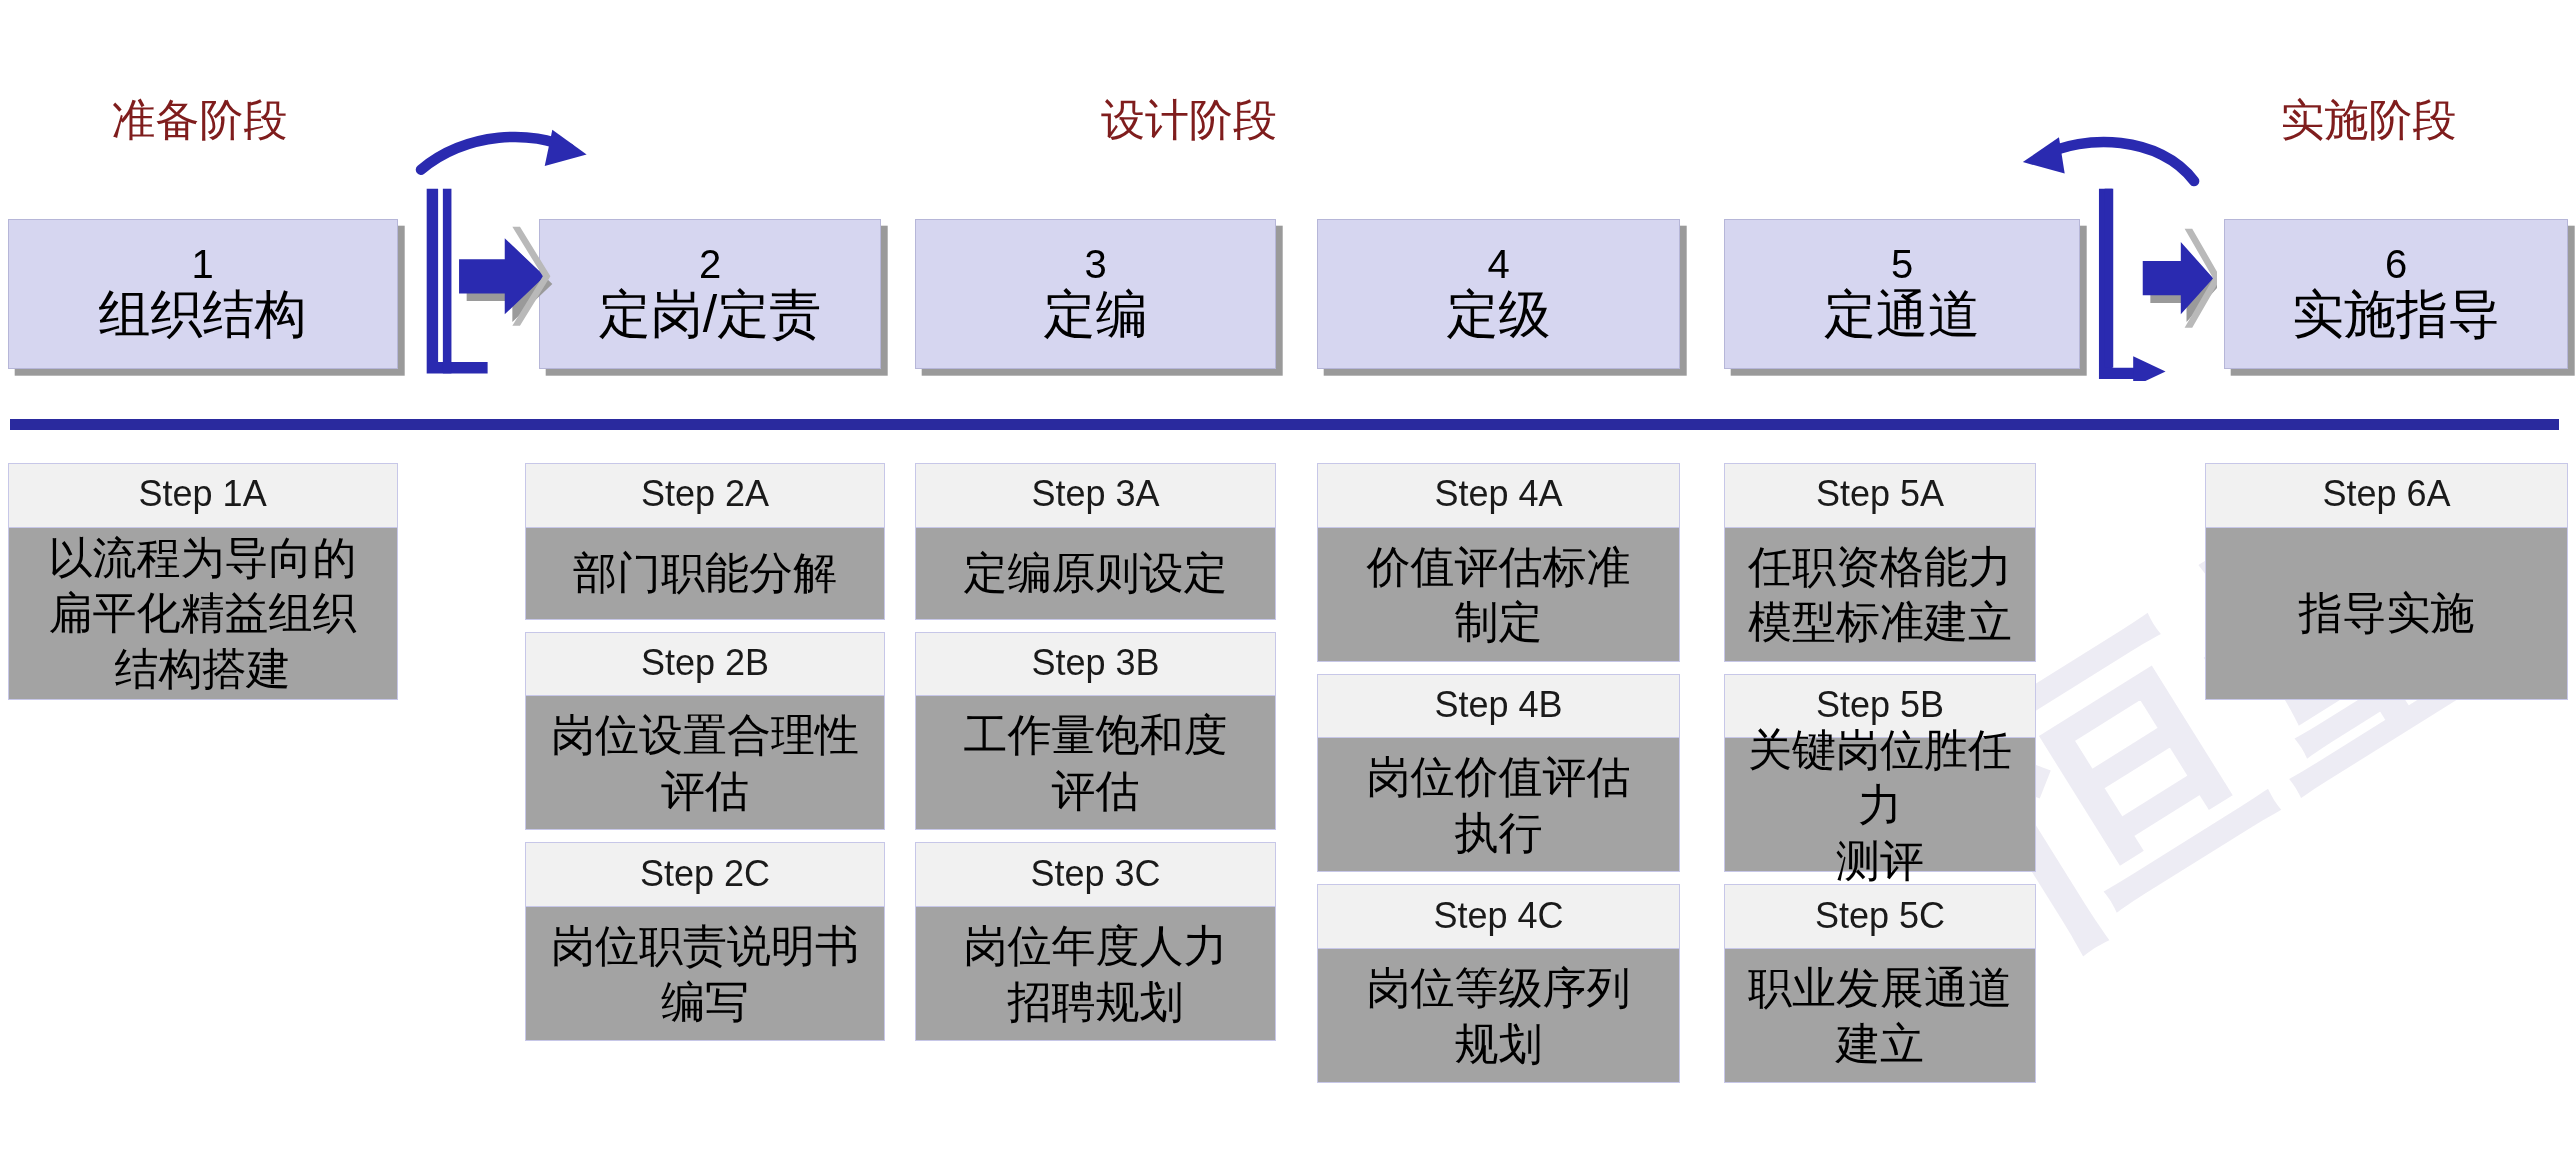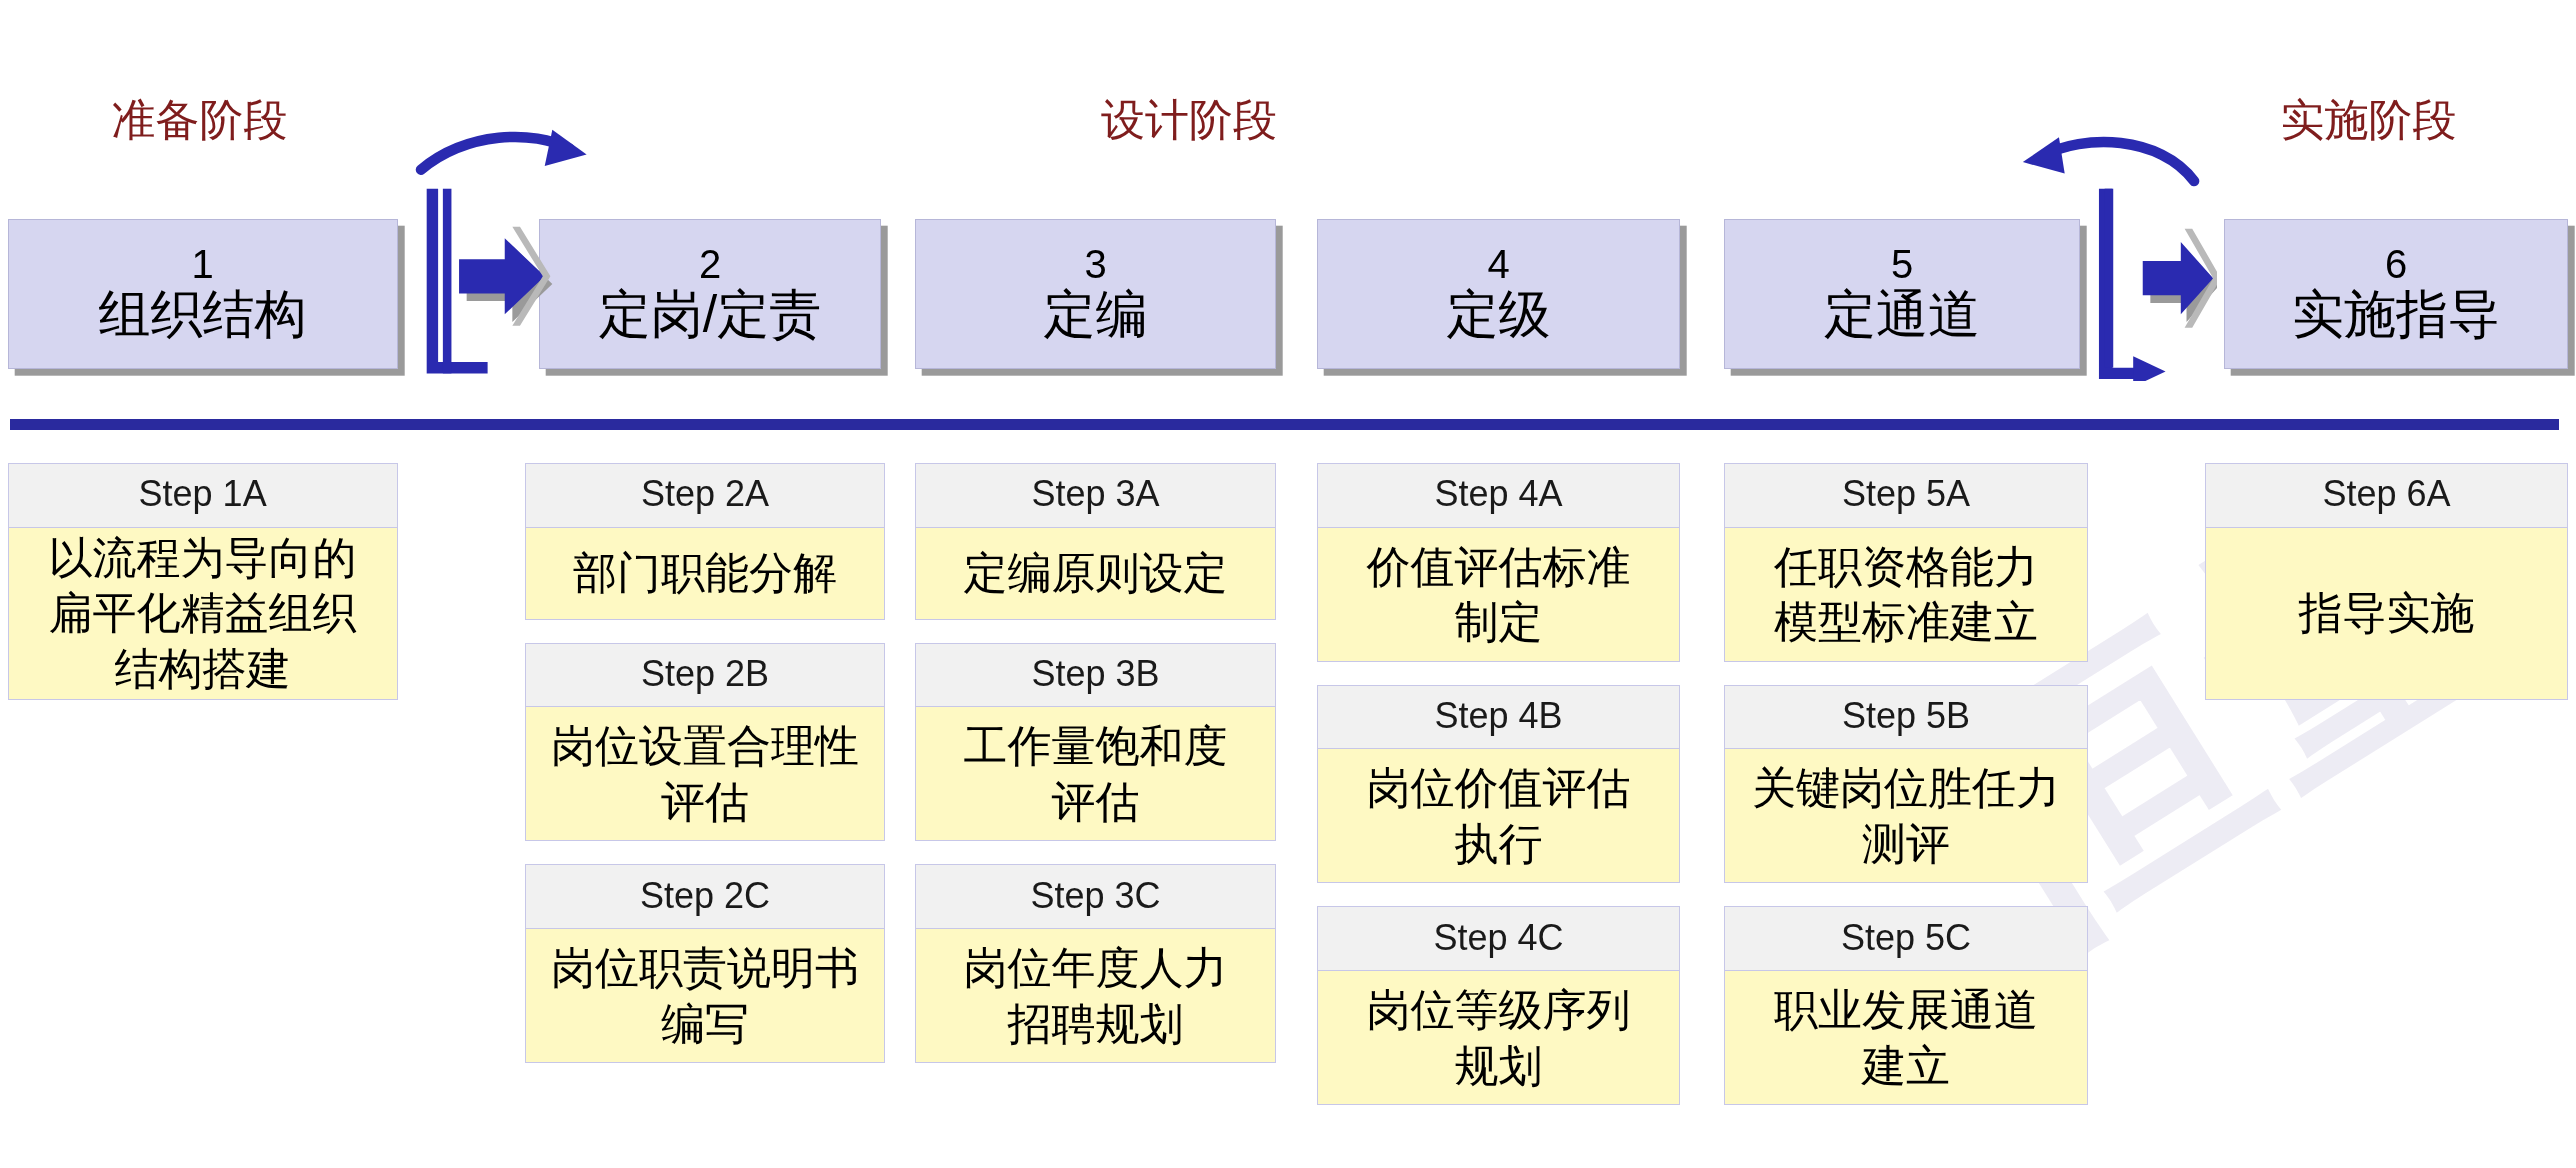--- a/index.html
+++ b/index.html
@@ -89,22 +89,22 @@
   #steps {
     position: absolute;
     left: 0;
     top: 463px;
     width: 2576px;
   }
   .step-col { position: absolute; top: 0; }
   .step-card {
     border: 1.9px solid #c7c7e8;
     box-sizing: border-box;
-    background: #fef9c3;
-    margin-bottom: 23px;
+    background: #a3a3a3;
+    margin-bottom: 12px;
   }
   .step-card .hdr {
     background: #f1f1f1;
     border-bottom: 1.9px solid #c7c7e8;
     font-size: 36px;
     color: #1a1a1a;
     text-align: center;
     line-height: 1;
     padding: 12.4px 0 14.3px 0;
   }
@@ -256,21 +256,21 @@
       <div class="body h2">岗位价值评估
 执行</div>
     </div>
     <div class="step-card">
       <div class="hdr">Step 4C</div>
       <div class="body h2">岗位等级序列
 规划</div>
     </div>
   </div>
 
-  <div class="step-col" style="left:1724px; width:364px;">
+  <div class="step-col" style="left:1724px; width:312px;">
     <div class="step-card">
       <div class="hdr">Step 5A</div>
       <div class="body h2">任职资格能力
 模型标准建立</div>
     </div>
     <div class="step-card">
       <div class="hdr">Step 5B</div>
       <div class="body h2">关键岗位胜任力
 测评</div>
     </div>

